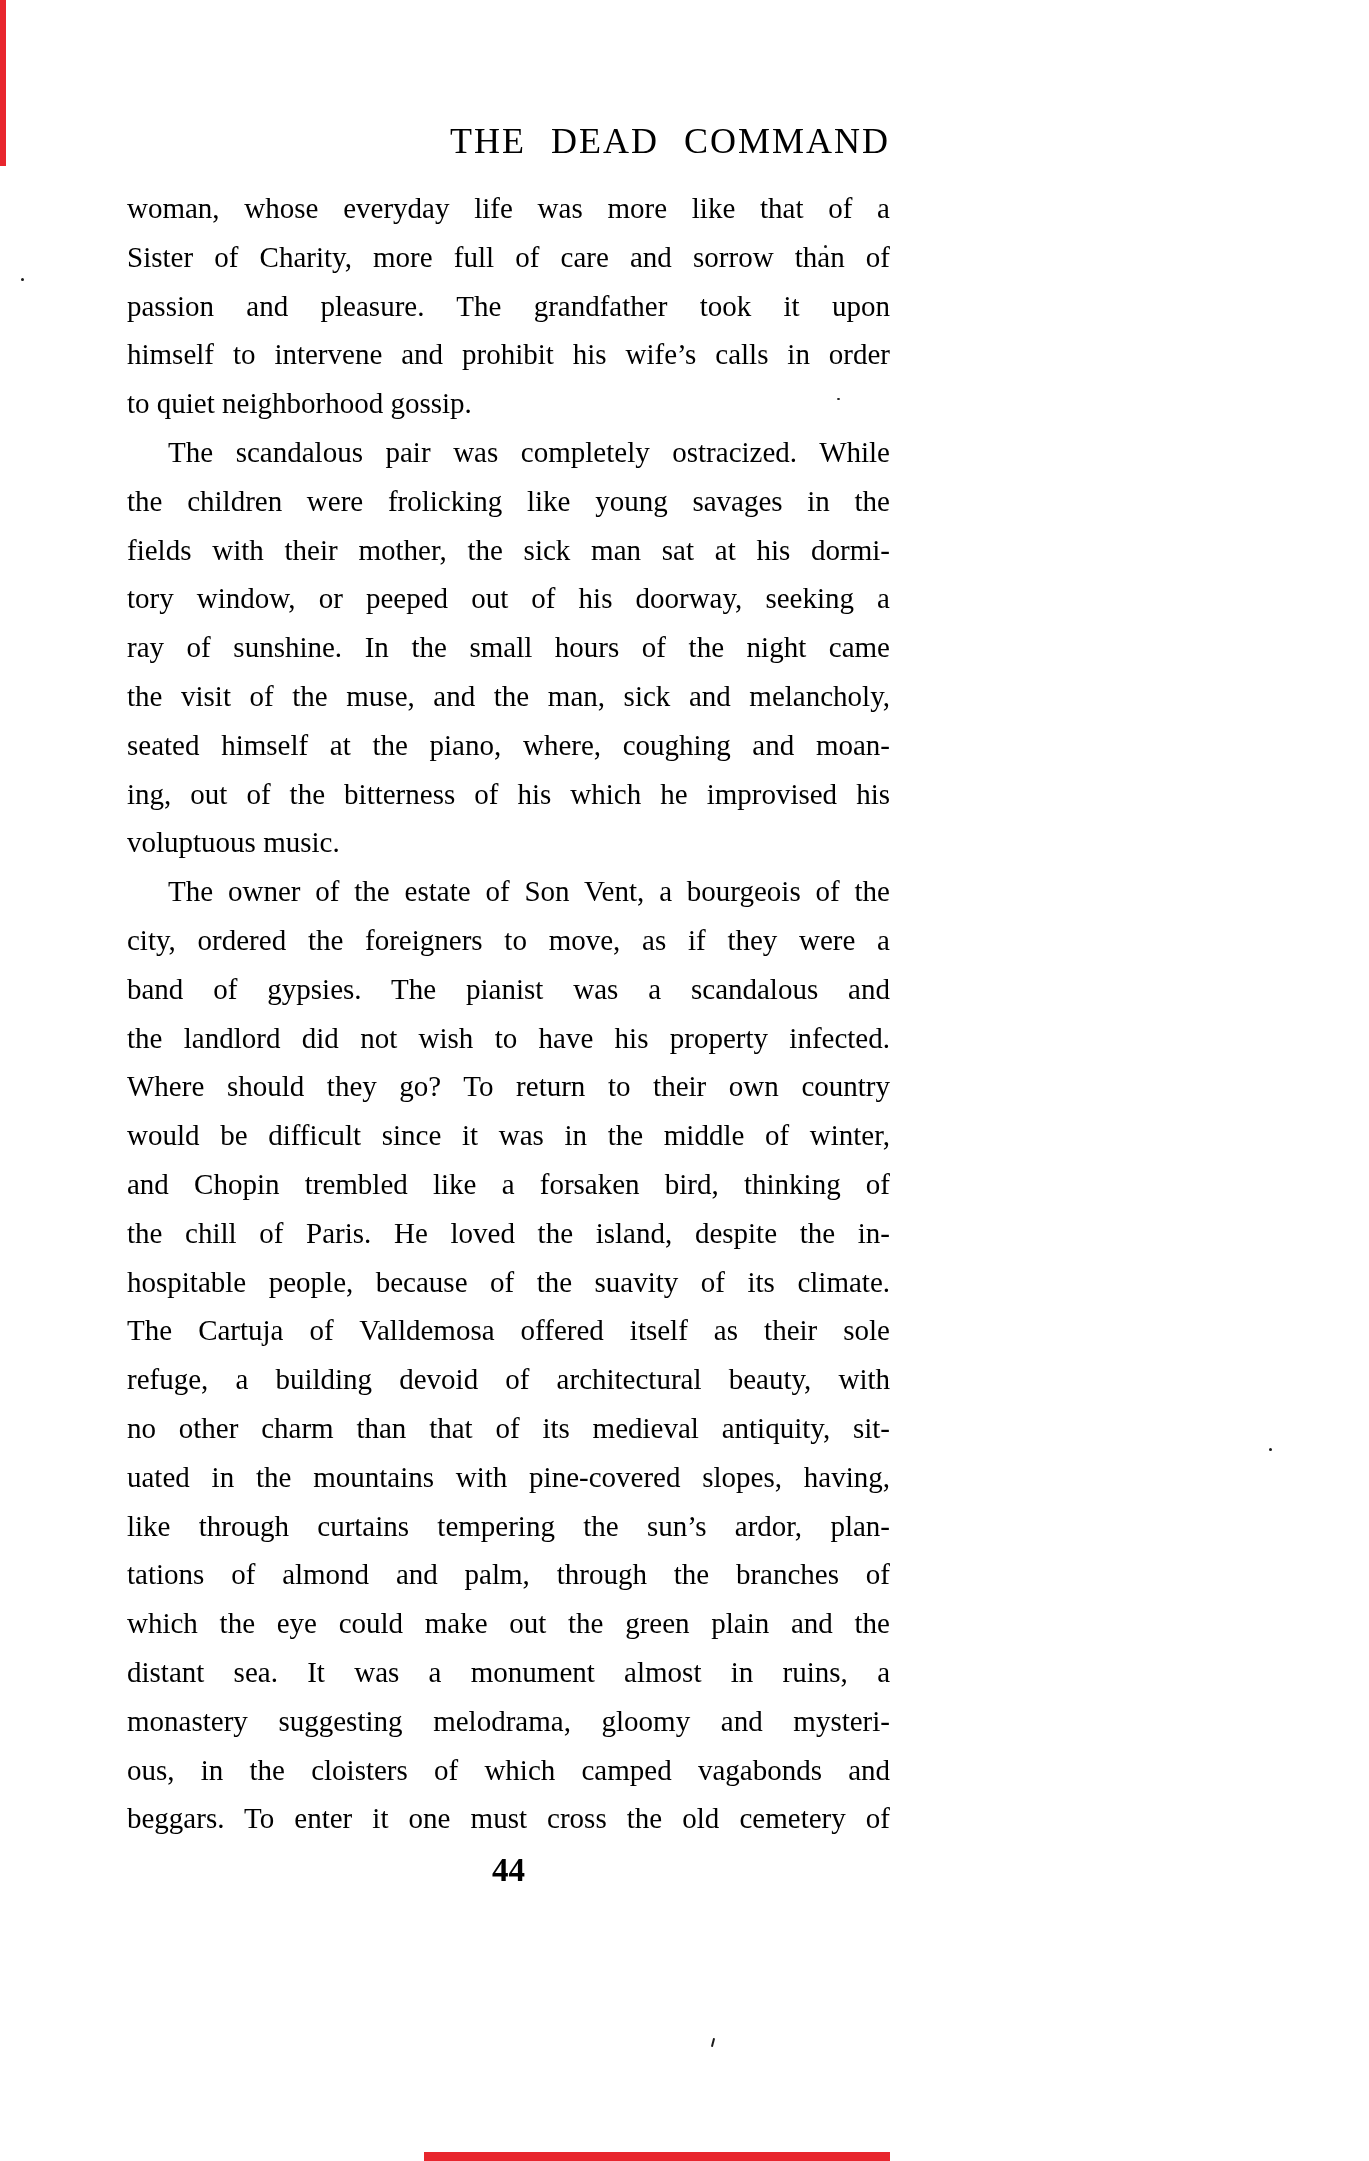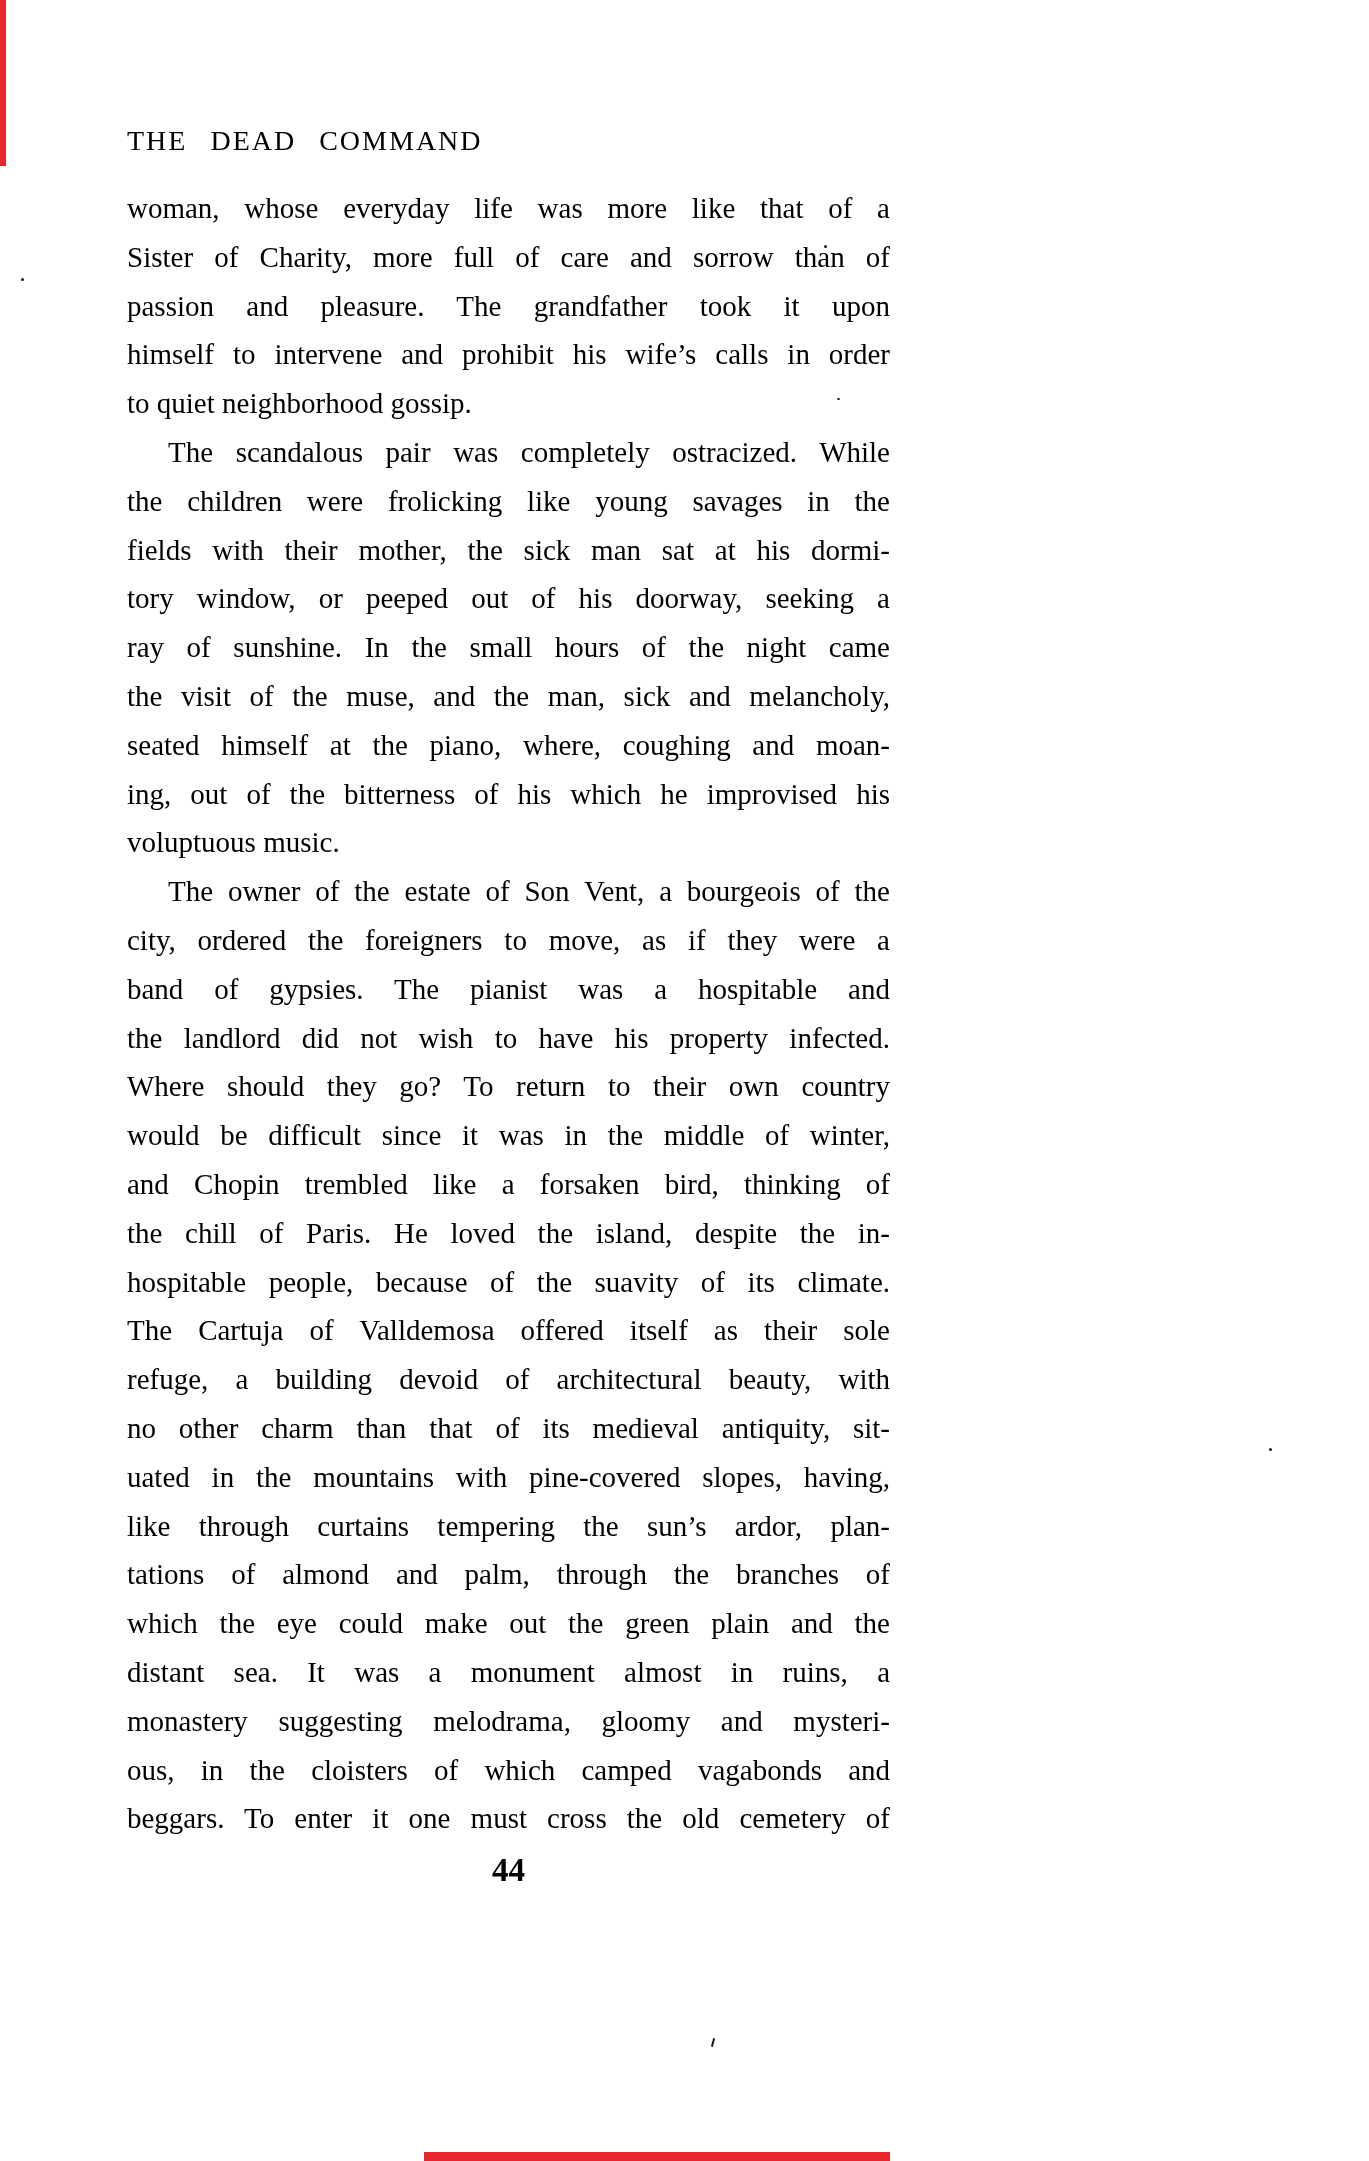--- a/index.html
+++ b/index.html
@@ -15,26 +15,26 @@
     overflow: hidden;
     font-family: "Liberation Serif", "DejaVu Serif", serif;
     color: #000000;
   }
   .title {
     position: absolute;
     top: 117px;
     left: 127px;
     width: 763px;
     margin: 0;
-    font-size: 28px;
+    font-size: 36px;
     font-weight: normal;
     line-height: 48px;
     letter-spacing: 2px;
     word-spacing: 14px;
-    text-align: left;
+    text-align: right;
     color: #000000;
   }
   .text-block {
     position: absolute;
     top: 184px;
     left: 127px;
     width: 763px;
     font-size: 29px;
     line-height: 48.8px;
     color: #000000;
@@ -109,21 +109,21 @@
       <div class="line">the children were frolicking like young savages in the</div>
       <div class="line">fields with their mother, the sick man sat at his dormi-</div>
       <div class="line">tory window, or peeped out of his doorway, seeking a</div>
       <div class="line">ray of sunshine.  In the small hours of the night came</div>
       <div class="line">the visit of the muse, and the man, sick and melancholy,</div>
       <div class="line">seated himself at the piano, where, coughing and moan-</div>
       <div class="line">ing, out of the bitterness of his which he improvised his</div>
       <div class="line plain">voluptuous music.</div>
       <div class="line indent">The owner of the estate of Son Vent, a bourgeois of the</div>
       <div class="line">city, ordered the foreigners to move, as if they were a</div>
-      <div class="line">band of gypsies.  The pianist was a hospitable and</div>
+      <div class="line">band of gypsies.  The pianist was a scandalous and</div>
       <div class="line">the landlord did not wish to have his property infected.</div>
       <div class="line">Where should they go?  To return to their own country</div>
       <div class="line">would be difficult since it was in the middle of winter,</div>
       <div class="line">and Chopin trembled like a forsaken bird, thinking of</div>
       <div class="line">the chill of Paris.  He loved the island, despite the in-</div>
       <div class="line">hospitable people, because of the suavity of its climate.</div>
       <div class="line">The Cartuja of Valldemosa offered itself as their sole</div>
       <div class="line">refuge, a building devoid of architectural beauty, with</div>
       <div class="line">no other charm than that of its medieval antiquity, sit-</div>
       <div class="line">uated in the mountains with pine-covered slopes, having,</div>

